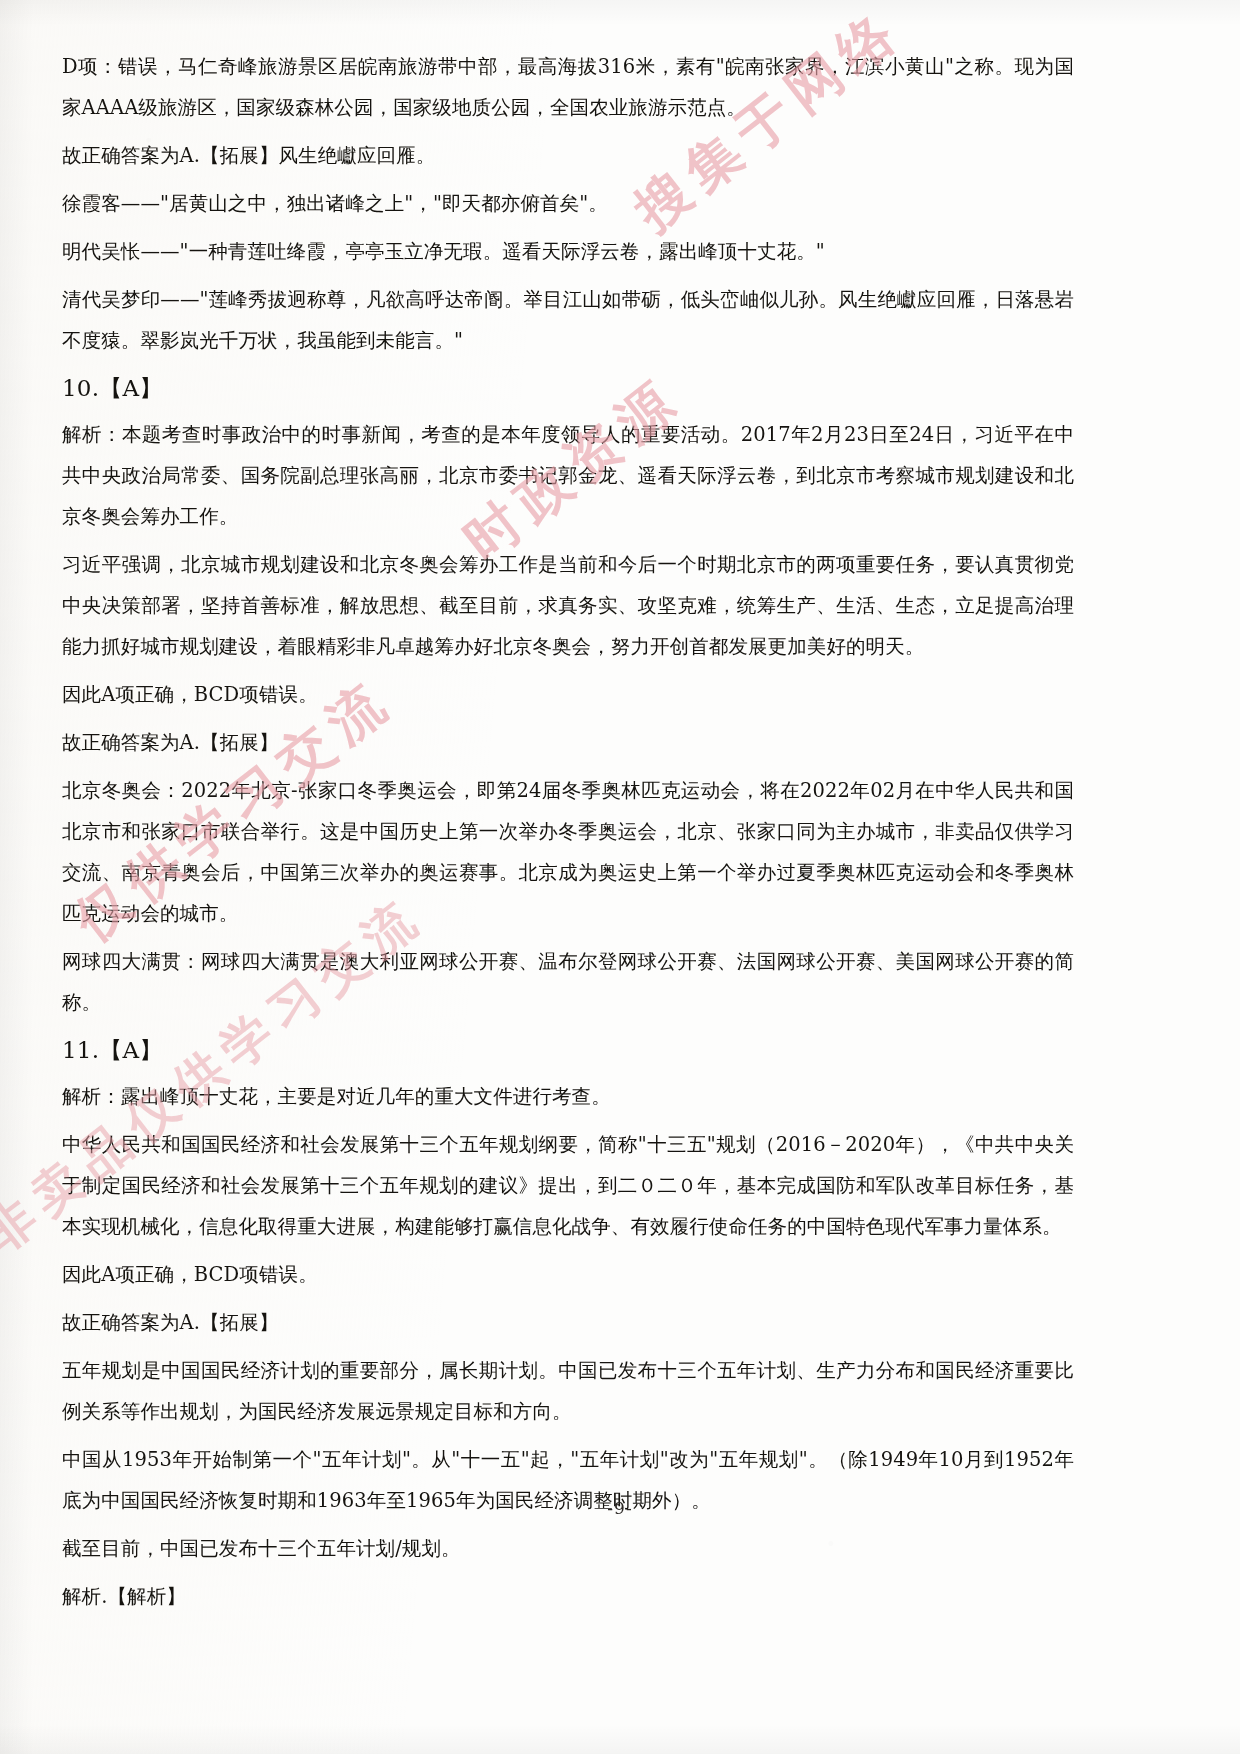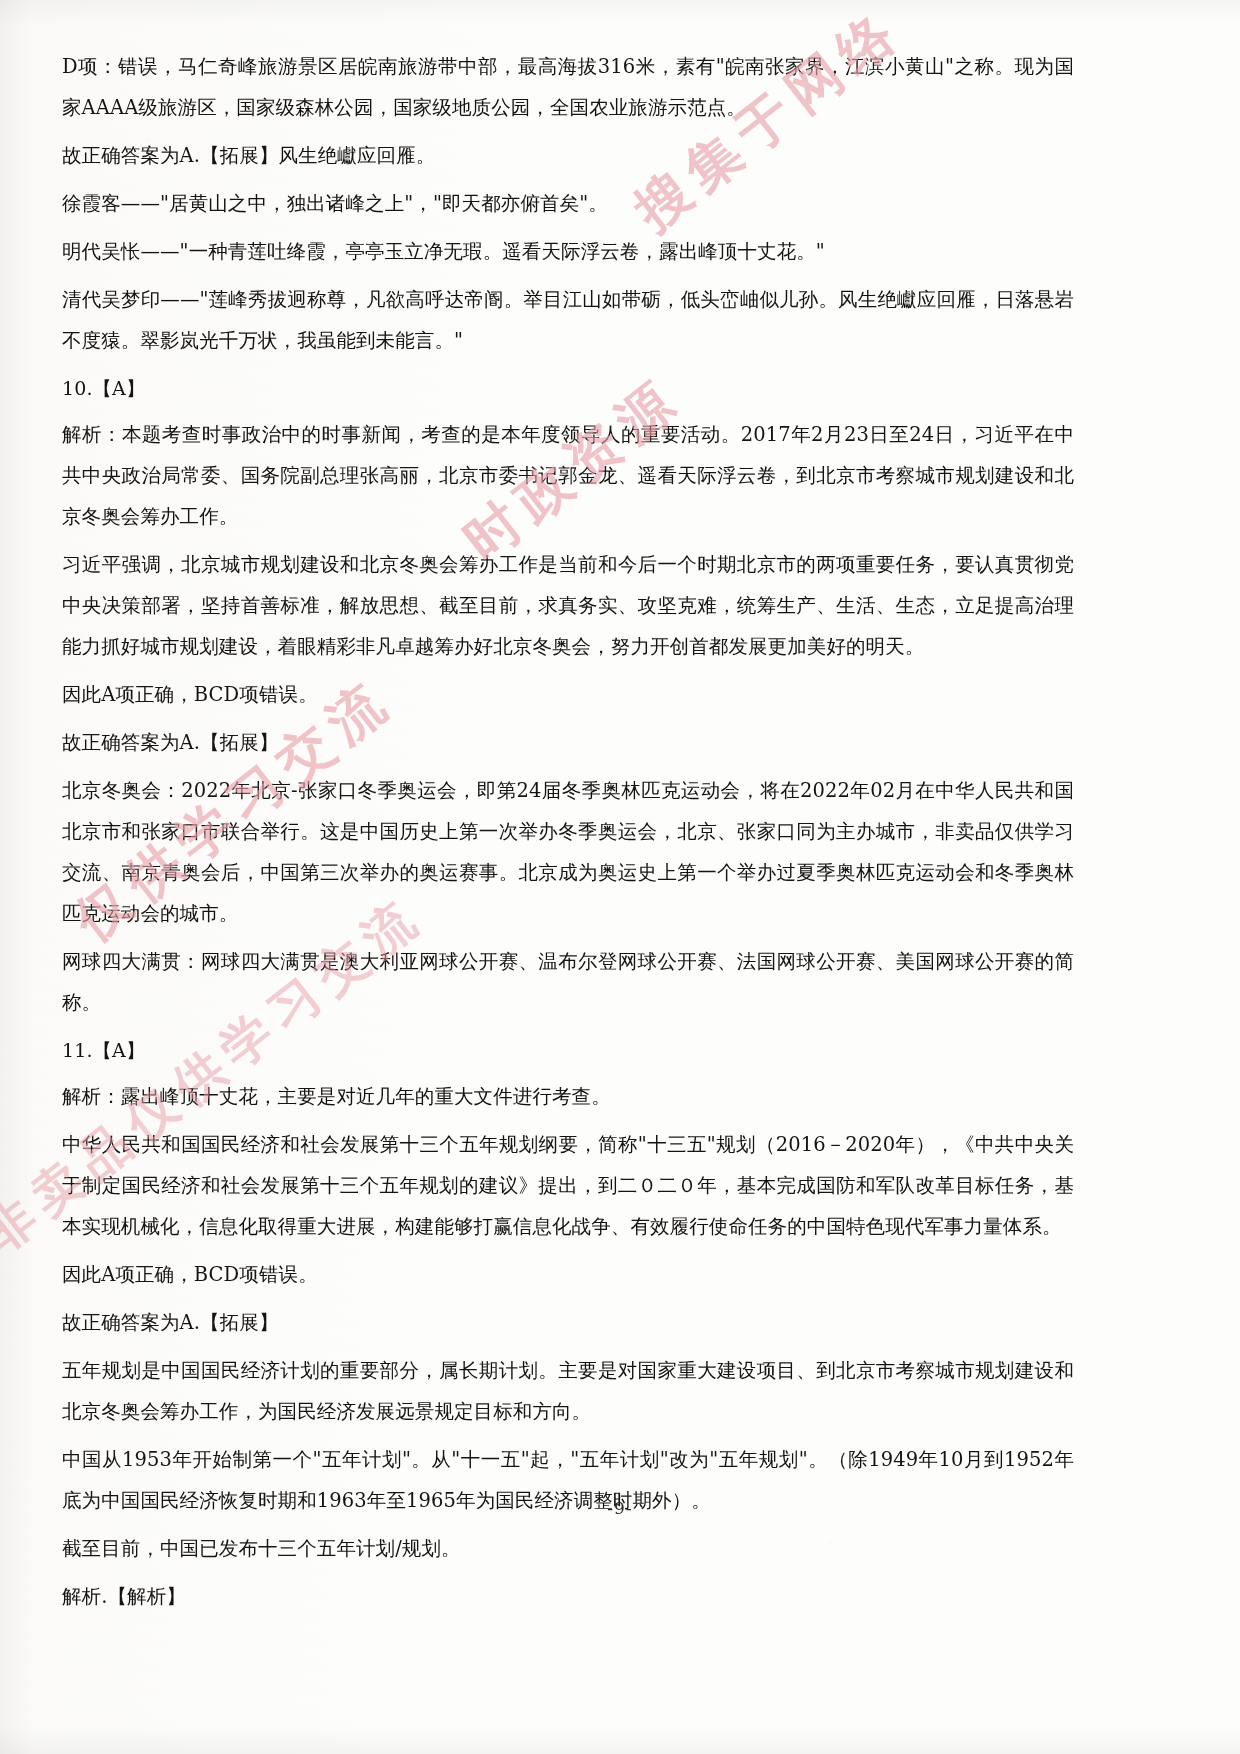--- a/index.html
+++ b/index.html
@@ -66,21 +66,21 @@
     line-height: 41px;
     color: #15130f;
     text-align: justify;
     text-justify: inter-ideograph;
     margin: 0 0 7px 0;
     letter-spacing: 0.1px;
     font-family: "DejaVu Serif", "Liberation Serif", serif;
     -webkit-font-smoothing: none;
   }
   .qnum {
-    font-size: 19px;
+    font-size: 23px;
     line-height: 41px;
     color: #15130f;
     margin: 7px 0 5px 0;
     letter-spacing: 0.2px;
   }
 
   
   .wm-layer {
     position: absolute;
     inset: 0;
@@ -168,21 +168,21 @@
     <p class="para">故正确答案为A.【拓展】</p>
     <p class="para">北京冬奥会：2022年北京-张家口冬季奥运会，即第24届冬季奥林匹克运动会，将在2022年02月在中华人民共和国北京市和张家口市联合举行。这是中国历史上第一次举办冬季奥运会，北京、张家口同为主办城市，非卖品仅供学习交流、南京青奥会后，中国第三次举办的奥运赛事。北京成为奥运史上第一个举办过夏季奥林匹克运动会和冬季奥林匹克运动会的城市。</p>
     <p class="para">网球四大满贯：网球四大满贯是澳大利亚网球公开赛、温布尔登网球公开赛、法国网球公开赛、美国网球公开赛的简称。</p>
 
     <div class="qnum">11.【A】</div>
 
     <p class="para">解析：露出峰顶十丈花，主要是对近几年的重大文件进行考查。</p>
     <p class="para">中华人民共和国国民经济和社会发展第十三个五年规划纲要，简称"十三五"规划（2016－2020年），《中共中央关于制定国民经济和社会发展第十三个五年规划的建议》提出，到二０二０年，基本完成国防和军队改革目标任务，基本实现机械化，信息化取得重大进展，构建能够打赢信息化战争、有效履行使命任务的中国特色现代军事力量体系。</p>
     <p class="para">因此A项正确，BCD项错误。</p>
     <p class="para">故正确答案为A.【拓展】</p>
-    <p class="para">五年规划是中国国民经济计划的重要部分，属长期计划。主要是对国家重大建设项目、到北京市考察城市规划建设和北京冬奥会筹办工作，为国民经济发展远景规定目标和方向。</p>
+    <p class="para">五年规划是中国国民经济计划的重要部分，属长期计划。中国已发布十三个五年计划、生产力分布和国民经济重要比例关系等作出规划，为国民经济发展远景规定目标和方向。</p>
     <p class="para">中国从1953年开始制第一个"五年计划"。从"十一五"起，"五年计划"改为"五年规划"。（除1949年10月到1952年底为中国国民经济恢复时期和1963年至1965年为国民经济调整时期外）。</p>
     <p class="para">截至目前，中国已发布十三个五年计划/规划。</p>
 
 
     <p class="para">解析.【解析】</p>
   </div>
 
   <div class="footer">
     <span class="page-number">-9-</span>
   </div>

